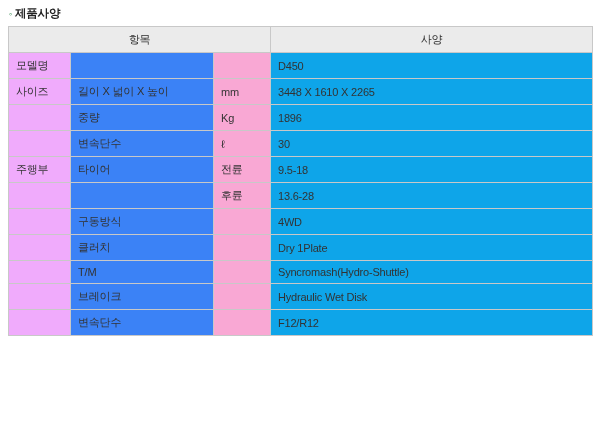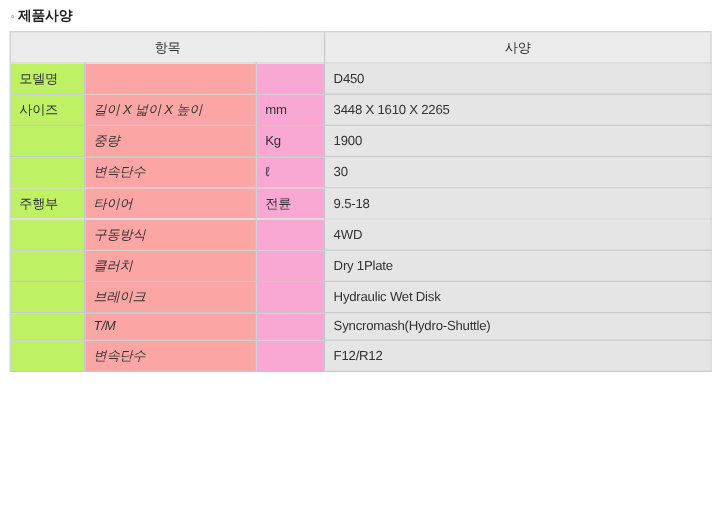--- a/index.html
+++ b/index.html
@@ -61,24 +61,24 @@
     overflow: hidden;
     white-space: nowrap;
   }
   table.spec thead th {
     background: #ebebeb;
     text-align: center;
     color: #2e2e2e;
     font-weight: normal;
     height: 22px;
   }
-  td.c1 { background: #bef264; }
-  td.c2 { background: #fca5a5; font-style: italic; }
+  td.c1 { background: #f0abfc; }
+  td.c2 { background: #3b82f6; }
   td.c3 { background: #f9a8d4; }
-  td.val { background: #e5e5e5; }
+  td.val { background: #0ea5e9; }
   col.col1 { width: 62px; }
   col.col2 { width: 143px; }
   col.col3 { width: 57px; }
   col.col4 { width: 322px; }
 </style>
 </head>
 <body>
 
 <div class="page">
 
@@ -110,57 +110,63 @@
       <tr>
         <td class="c1">사이즈</td>
         <td class="c2">길이 X 넓이 X 높이</td>
         <td class="c3">mm</td>
         <td class="val">3448 X 1610 X 2265</td>
       </tr>
       <tr>
         <td class="c1"></td>
         <td class="c2">중량</td>
         <td class="c3">Kg</td>
-        <td class="val">1900</td>
+        <td class="val">1896</td>
       </tr>
       <tr>
         <td class="c1"></td>
         <td class="c2">변속단수</td>
         <td class="c3">ℓ</td>
         <td class="val">30</td>
       </tr>
       <tr>
         <td class="c1">주행부</td>
         <td class="c2">타이어</td>
         <td class="c3">전륜</td>
         <td class="val">9.5-18</td>
       </tr>
       <tr>
         <td class="c1"></td>
+        <td class="c2"></td>
+        <td class="c3">후륜</td>
+        <td class="val">13.6-28</td>
+      </tr>
+      <tr>
+        <td class="c1"></td>
         <td class="c2">구동방식</td>
         <td class="c3"></td>
         <td class="val">4WD</td>
       </tr>
       <tr>
         <td class="c1"></td>
         <td class="c2">클러치</td>
         <td class="c3"></td>
         <td class="val">Dry 1Plate</td>
       </tr>
       <tr>
         <td class="c1"></td>
+        <td class="c2">T/M</td>
+        <td class="c3"></td>
+        <td class="val">Syncromash(Hydro-Shuttle)</td>
+      </tr>
+      <tr>
+        <td class="c1"></td>
         <td class="c2">브레이크</td>
         <td class="c3"></td>
         <td class="val">Hydraulic Wet Disk</td>
-      </tr>
-      <tr>
-        <td class="c1"></td>
-        <td class="c2">T/M</td>
-        <td class="c3"></td>
-        <td class="val">Syncromash(Hydro-Shuttle)</td>
       </tr>
       <tr>
         <td class="c1"></td>
         <td class="c2">변속단수</td>
         <td class="c3"></td>
         <td class="val">F12/R12</td>
       </tr>
 
     </tbody>
   </table>

